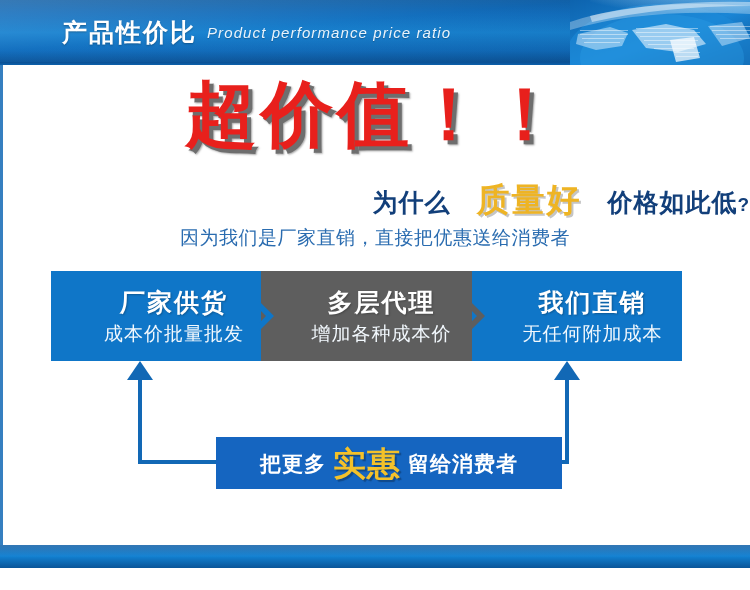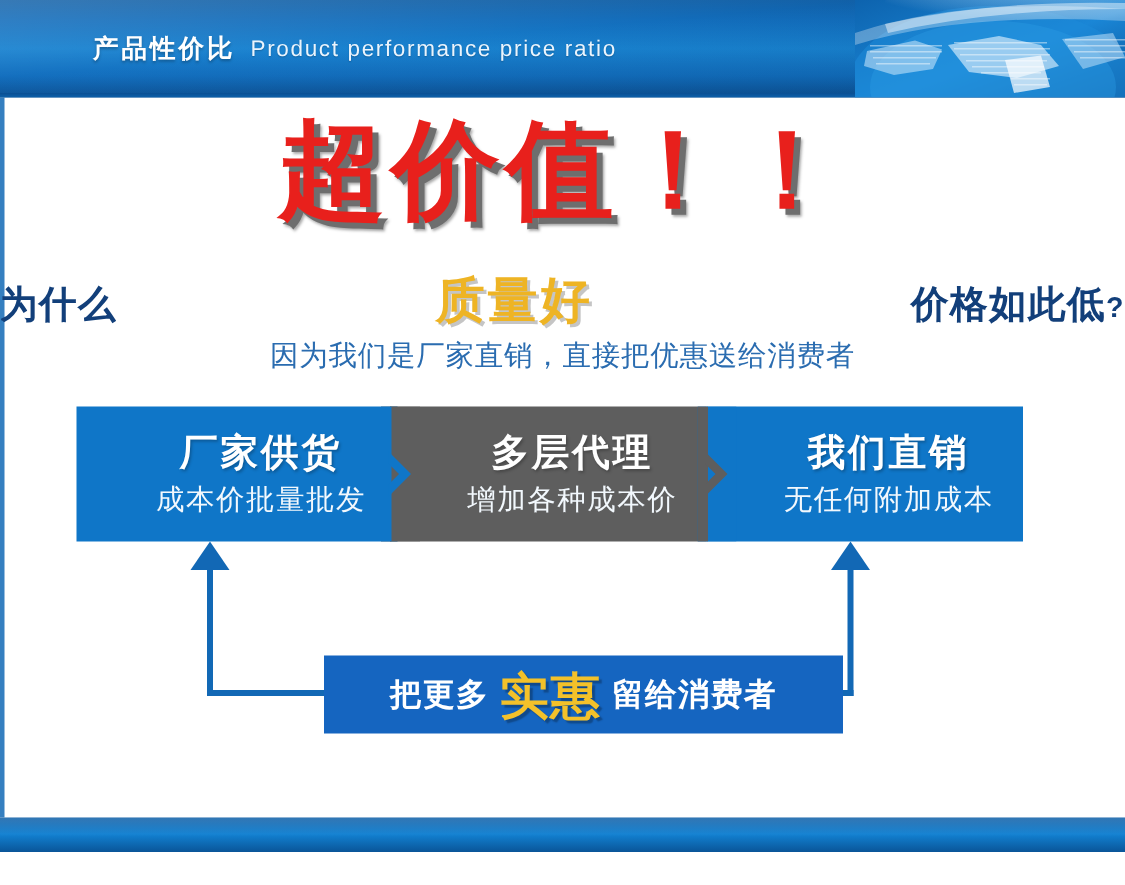--- a/index.html
+++ b/index.html
@@ -46,35 +46,36 @@
   .header-title-wrap {
     position: absolute;
     left: 62px; top: 0; height: 65px;
     display: flex;
     align-items: center;
     gap: 10px;
     z-index: 4;
   }
   .header-title-cn {
     color: #ffffff;
-    font-size: 17px;
+    font-size: 25px;
     font-weight: bold;
     letter-spacing: 2px;
     line-height: 1;
     text-shadow: 0 1px 2px rgba(0,0,0,0.28);
     white-space: nowrap;
   }
   .header-title-en {
     color: #eaf4fd;
     font-size: 15px;
     font-weight: 500;
     letter-spacing: 1.1px;
     line-height: 1;
     white-space: nowrap;
     text-shadow: 0 1px 1px rgba(0,0,0,0.22);
+    font-style: italic;
   }
 
   
   .globe {
     position: absolute;
     right: 0; top: 0;
     width: 180px; height: 65px;
     overflow: hidden;
     z-index: 2;
   }
@@ -104,21 +105,21 @@
     white-space: nowrap;
   }
 
   
   .subline {
     position: absolute;
     left: 0; top: 183px;
     width: 750px;
     display: flex;
     align-items: baseline;
-    justify-content: space-between;
+    justify-content: flex-end;
     gap: 26px;
     white-space: nowrap;
   }
   .sub-dark {
     color: #123f7a;
     font-size: 25px;
     font-weight: bold;
     letter-spacing: 1px;
     line-height: 1;
   }

